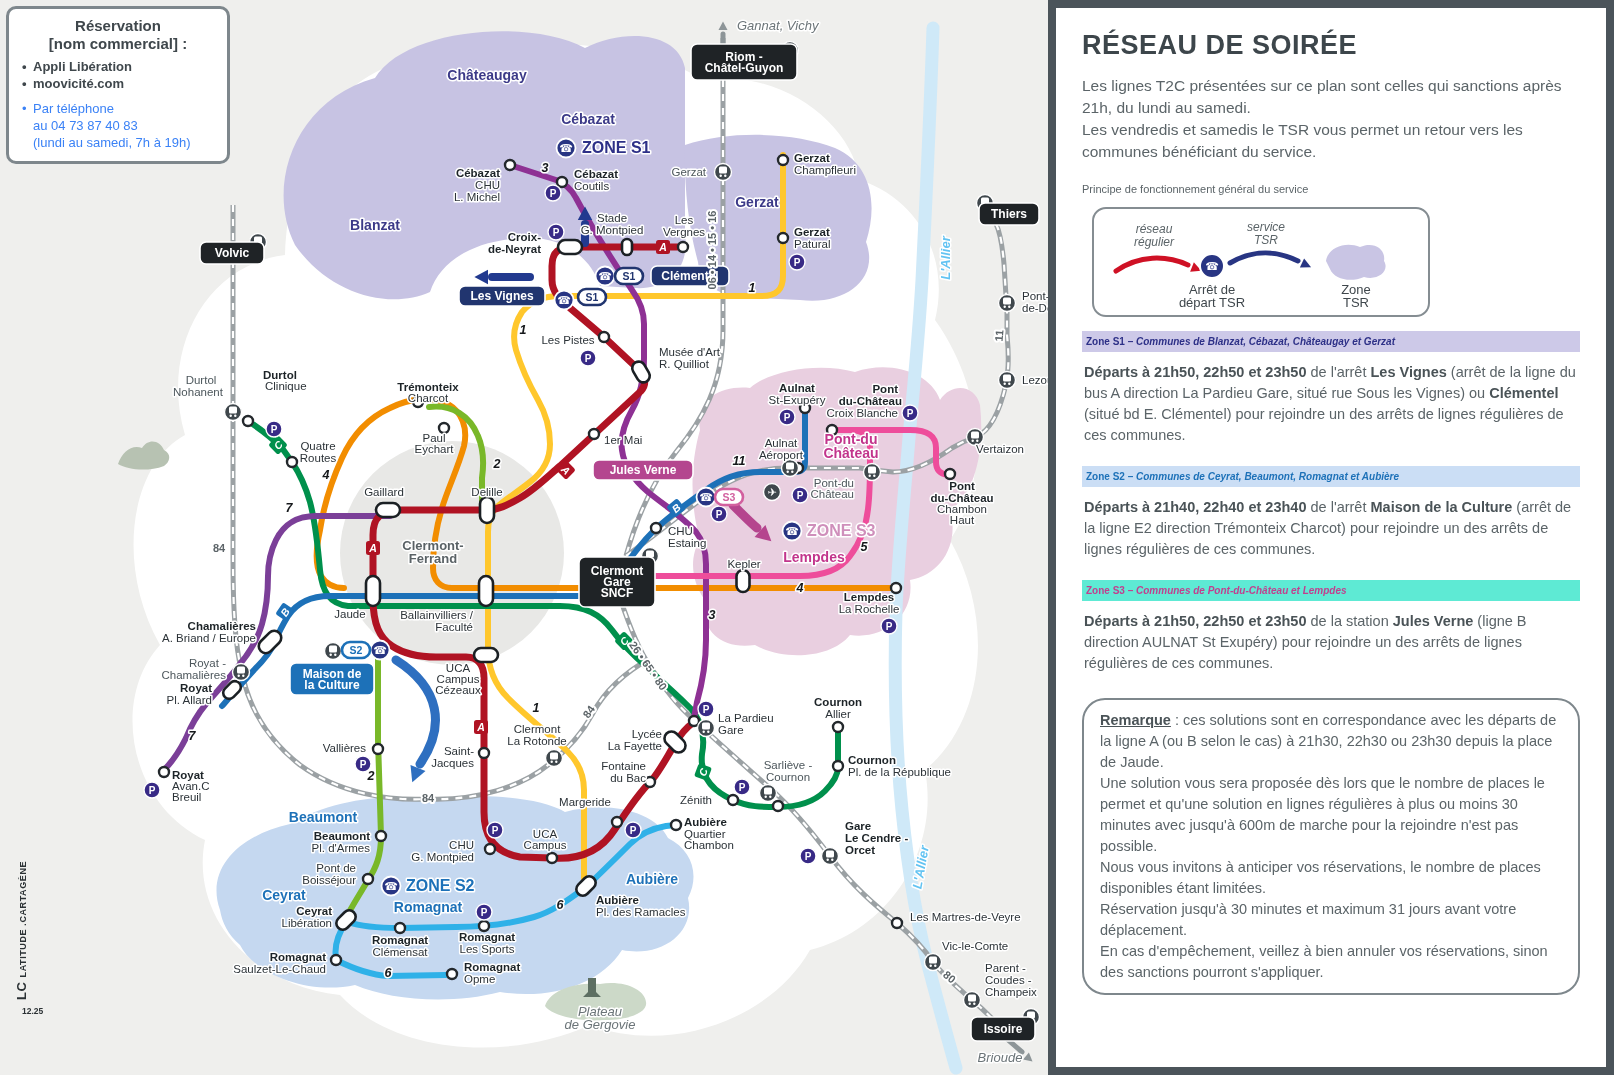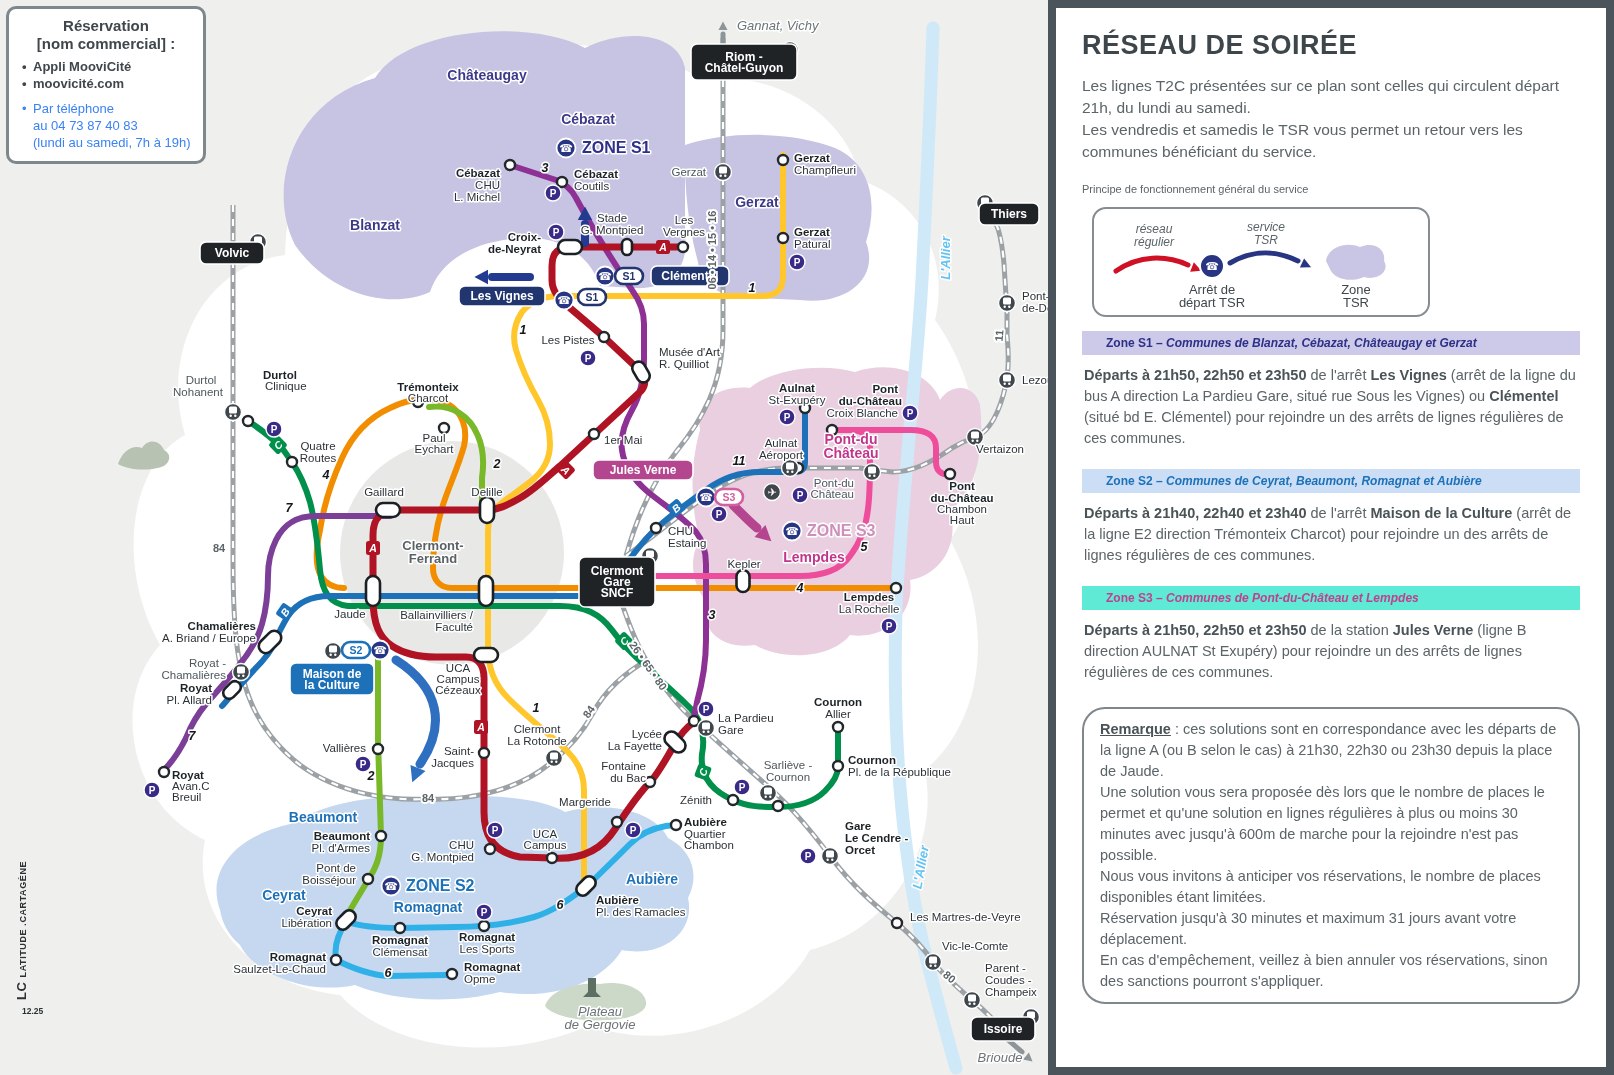--- a/index.html
+++ b/index.html
@@ -21,41 +21,41 @@
   .water{font-style:italic;font-weight:700;font-size:13px;fill:#62c3f2;}
   .dest{font-style:italic;font-size:13px;fill:#6b7478;}
   .num{font-style:italic;font-weight:700;font-size:12.5px;fill:#15181b;}
   .rail{font-weight:700;font-size:11px;fill:#5c6468;stroke-width:4px;}
   .pt{font-weight:700;font-size:12px;fill:#fff;}
   .lb{font-weight:700;font-style:italic;font-size:10.5px;fill:#fff;}
   .ph{font-size:11px;fill:#fff;font-family:"DejaVu Sans",sans-serif;}
   .pp{font-weight:700;font-size:10px;fill:#fff;}
   .so{font-weight:700;font-size:10.5px;}
   
-  .res-box{position:absolute;left:6px;top:6px;width:200px;background:#fff;border:3px solid #7e878c;border-radius:10px;padding:8px 10px 10px;box-sizing:border-box;}
+  .res-box{position:absolute;left:6px;top:6px;width:224px;background:#fff;border:3px solid #7e878c;border-radius:10px;padding:8px 10px 10px;box-sizing:border-box;}
   .res-title{font-size:15px;font-weight:700;color:#3f474c;text-align:center;line-height:1.2;margin-bottom:6px;}
   .res-box ul{margin:0;padding:0 0 0 14px;list-style:none;}
   .res-box li{position:relative;font-size:13px;line-height:1.3;}
   .res-box li:before{content:"•";position:absolute;left:-11px;}
   .res-bold li{font-weight:700;color:#3f474c;}
   .res-phone{margin-top:8px !important;}
   .res-phone li{color:#3b82f6;}
   .res-phone .cont{display:block;}
   
   .credit-rot{position:absolute;left:14px;top:1000px;transform:rotate(-90deg);transform-origin:0 0;font-size:9px;font-weight:700;letter-spacing:.6px;color:#2b3134;white-space:nowrap;}
   .credit-rot .cmark{font-size:13px;margin-right:4px;}
   .cver{position:absolute;left:22px;top:1006px;font-size:8.5px;font-weight:700;color:#2b3134;}
   
   .sidebar{position:absolute;left:1048px;top:0;width:566px;height:1075px;background:#4b545a;padding:8px;box-sizing:border-box;}
   .sb-inner{background:#fff;width:100%;height:100%;box-sizing:border-box;padding:18px 26px;overflow:hidden;}
   .sb-inner h1{font-size:27px;font-weight:800;color:#3d464b;letter-spacing:.5px;margin:4px 0 14px;}
   .intro{font-size:15.5px;color:#5b6468;line-height:1.42;margin:0;}
   .principle{margin:20px 0 12px;font-size:11px;color:#5b6468;}
   .legend{border:2px solid #858d92;border-radius:14px;width:334px;height:106px;margin:4px 0 14px 10px;}
-  .zhdr{padding:5px 24px;font-size:12px;}
+  .zhdr{padding:5px 4px;font-size:10px;}
   .zhdr b{font-weight:700;}
   .zhdr i{font-weight:700;font-style:italic;}
   .z1{background:#cdc9e8;color:#2d3087;}
   .z2{background:#cbdef5;color:#1d71b8;}
   .z3{background:#5eead4;color:#c13f8e;}
   .zbody{font-size:14.5px;color:#5b6468;line-height:1.45;margin:10px 2px 20px;}
   .zbody .b, .remark .b{font-weight:700;color:#4a5357;}
   .remark .u{text-decoration:underline;}
   .remark{border:2px solid #7e878c;border-radius:23px;padding:10px 16px;margin-top:24px;}
   .remark p{font-size:14.5px;color:#5b6468;line-height:1.45;margin:0;white-space:pre-line;}
@@ -640,40 +640,40 @@
         <text x="1003" y="336" class="ml rail" text-anchor="middle" transform="rotate(-85 1003 336)">11</text>
         <text x="947" y="980" class="ml rail" text-anchor="middle" transform="rotate(40 947 980)">80</text>
       </svg>
 
     <div class="res-box">
       <div class="res-title">
         <div>Réservation</div>
         <div>[nom commercial] :</div>
       </div>
       <ul class="res-bold">
-        <li>Appli MooviCité</li>
+        <li>Appli Libération</li>
         <li>moovicité.com</li>
       </ul>
       <ul class="res-phone">
         <li>
           <span class="cont">Par téléphone</span>
           <span class="cont">au 04 73 87 40 83</span>
           <span class="cont">(lundi au samedi, 7h à 19h)</span>
         </li>
       </ul>
     </div>
 
     <div class="credit-rot"><span class="cmark">LC</span><span>LATITUDE</span> <span>.CARTAGÈNE</span></div>
     <div class="cver">12.25</div>
   </div>
 
   <div class="sidebar">
     <div class="sb-inner">
       <h1>RÉSEAU DE SOIRÉE</h1>
-      <p class="intro">Les lignes T2C présentées sur ce plan sont celles qui circulent départ 21h, du lundi au samedi.</p>
+      <p class="intro">Les lignes T2C présentées sur ce plan sont celles qui sanctions après 21h, du lundi au samedi.</p>
       <p class="intro">Les vendredis et samedis le TSR vous permet un retour vers les communes bénéficiant du service.</p>
       <p class="principle">Principe de fonctionnement général du service</p>
 
       <div class="legend">
         <svg viewBox="0 0 330 104" width="330" height="104">
           <path d="M22,62 C45,46 72,46 94,56" stroke="#cf1125" stroke-width="5" fill="none" stroke-linecap="round"></path>
           <path d="M0,-5 L10,0 L0,5 Z" transform="translate(98,58) rotate(22)" fill="#cf1125"></path>
           <circle cx="118" cy="57" r="12" fill="#283583" stroke="#fff" stroke-width="2"></circle>
           <text x="118" y="61" text-anchor="middle" class="ph">☎</text>
           <path d="M136,54 C160,40 184,42 204,52" stroke="#283583" stroke-width="5" fill="none" stroke-linecap="round"></path>

